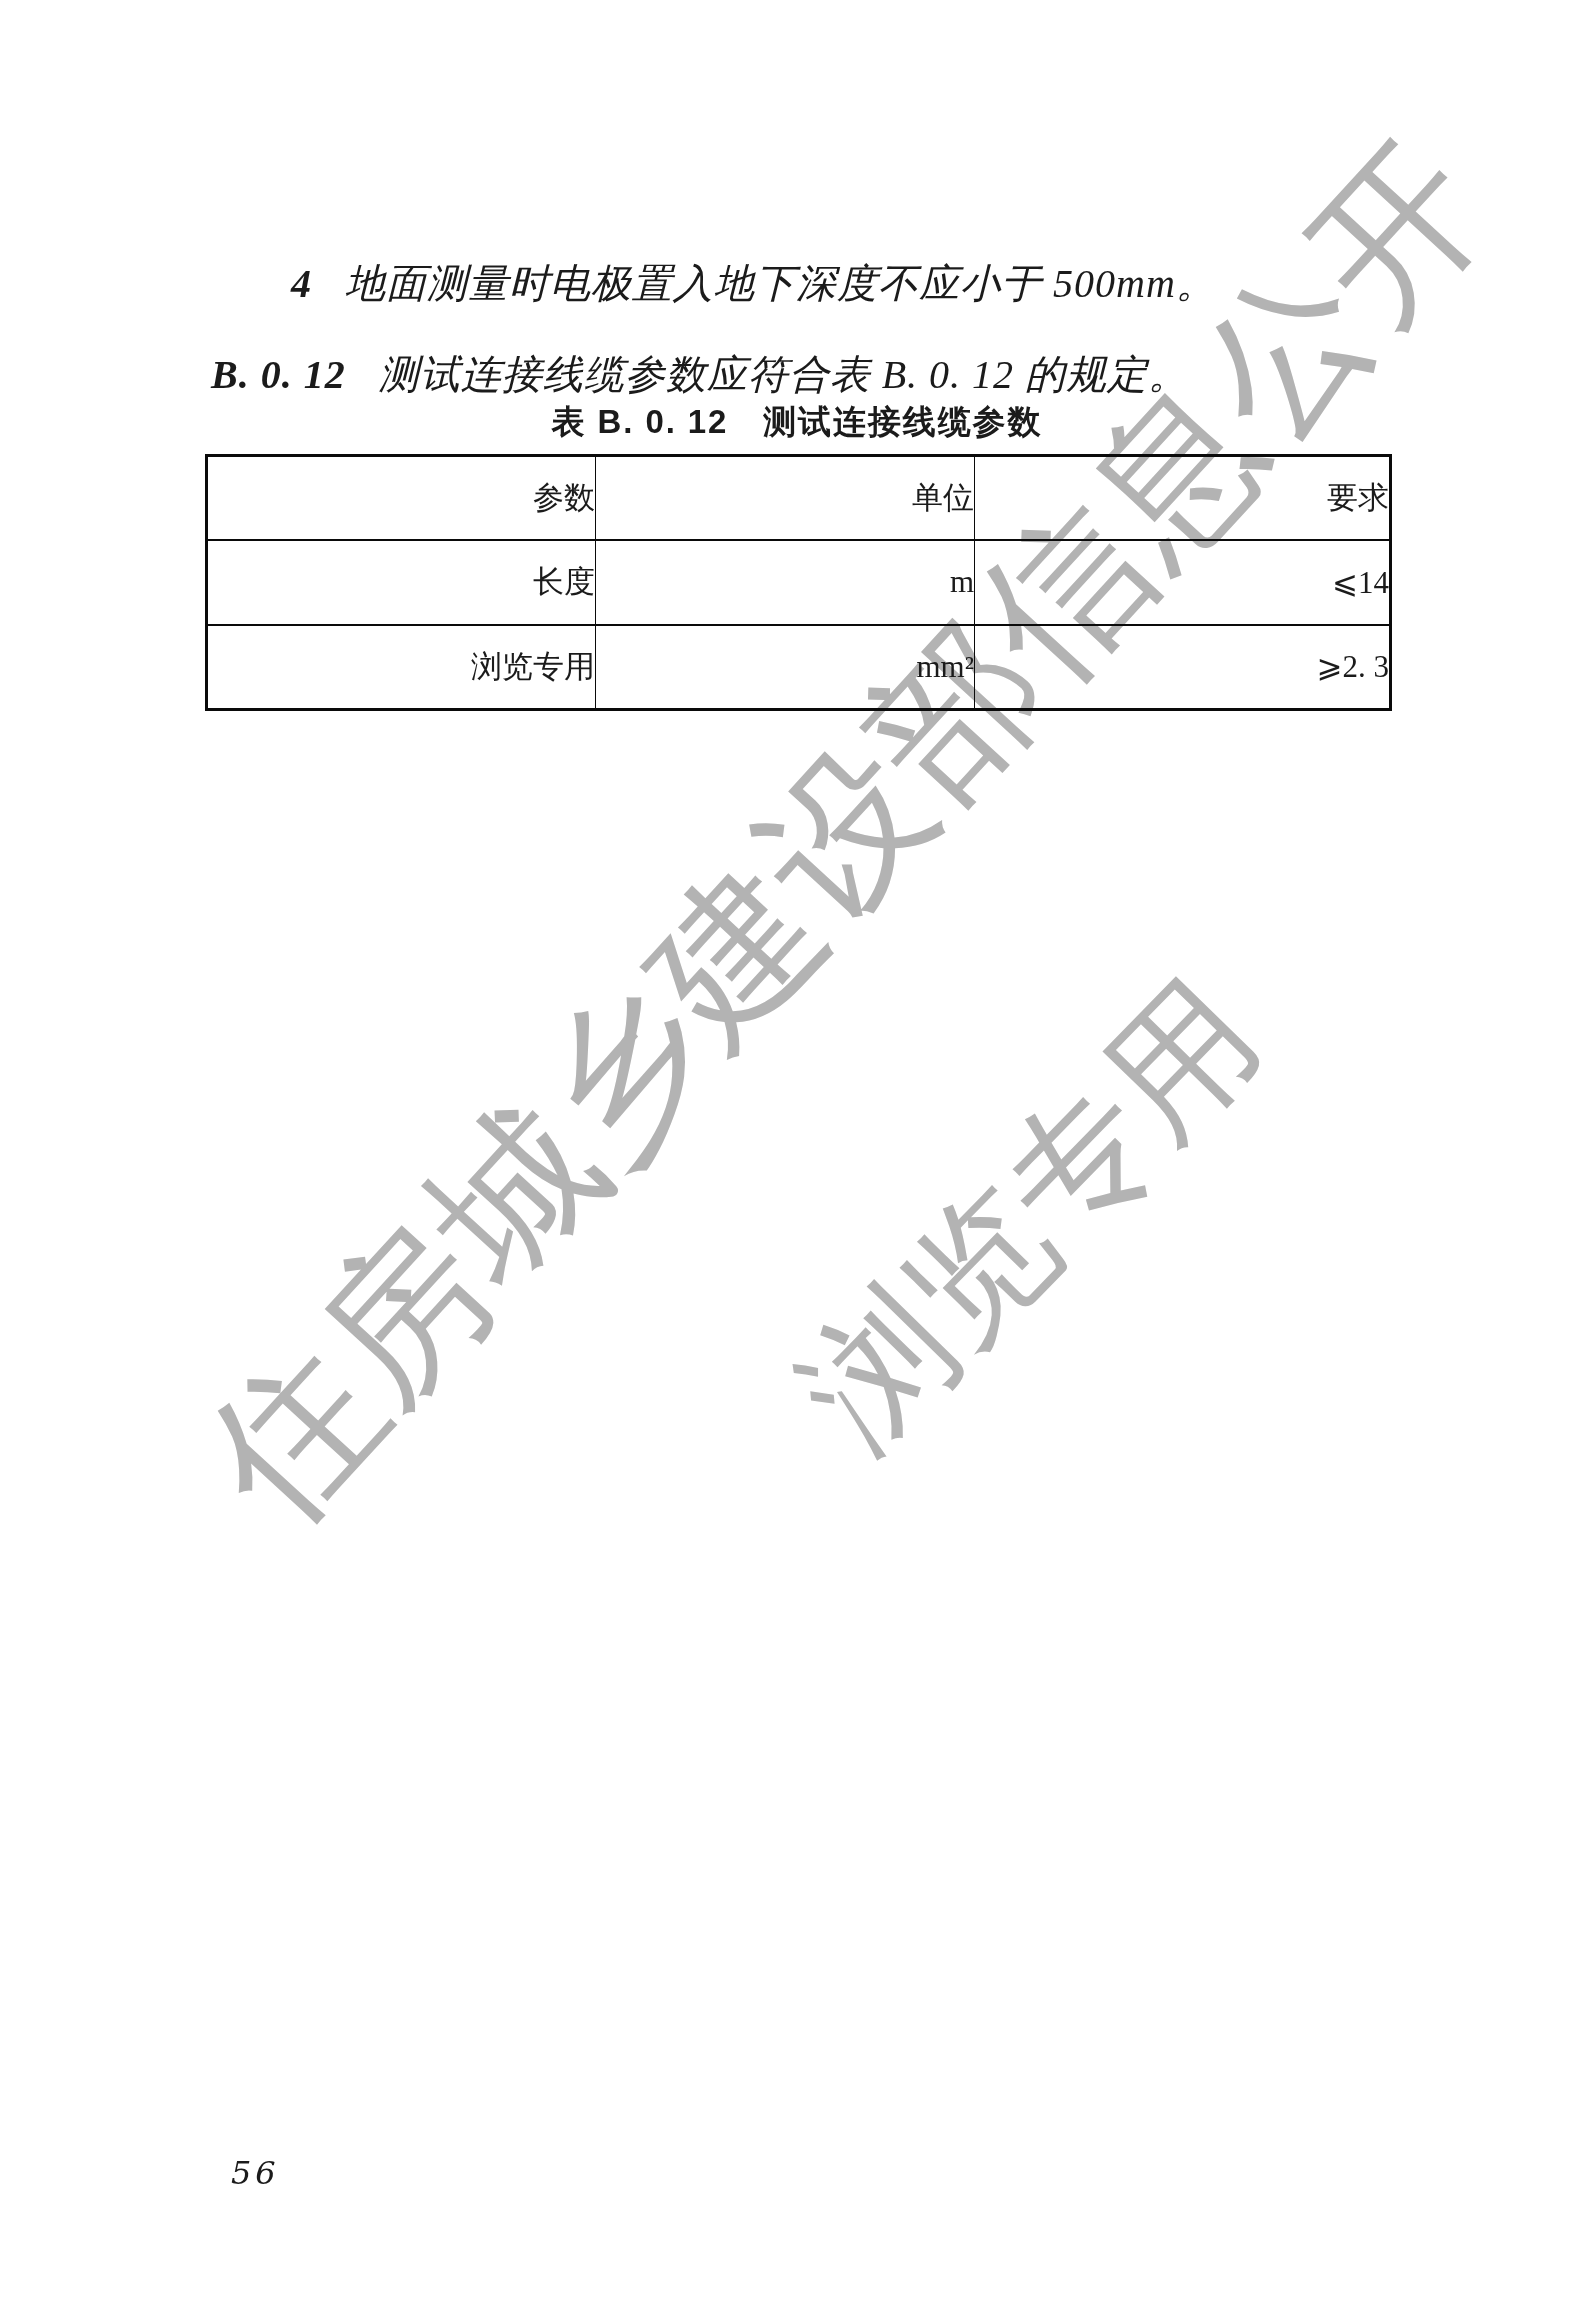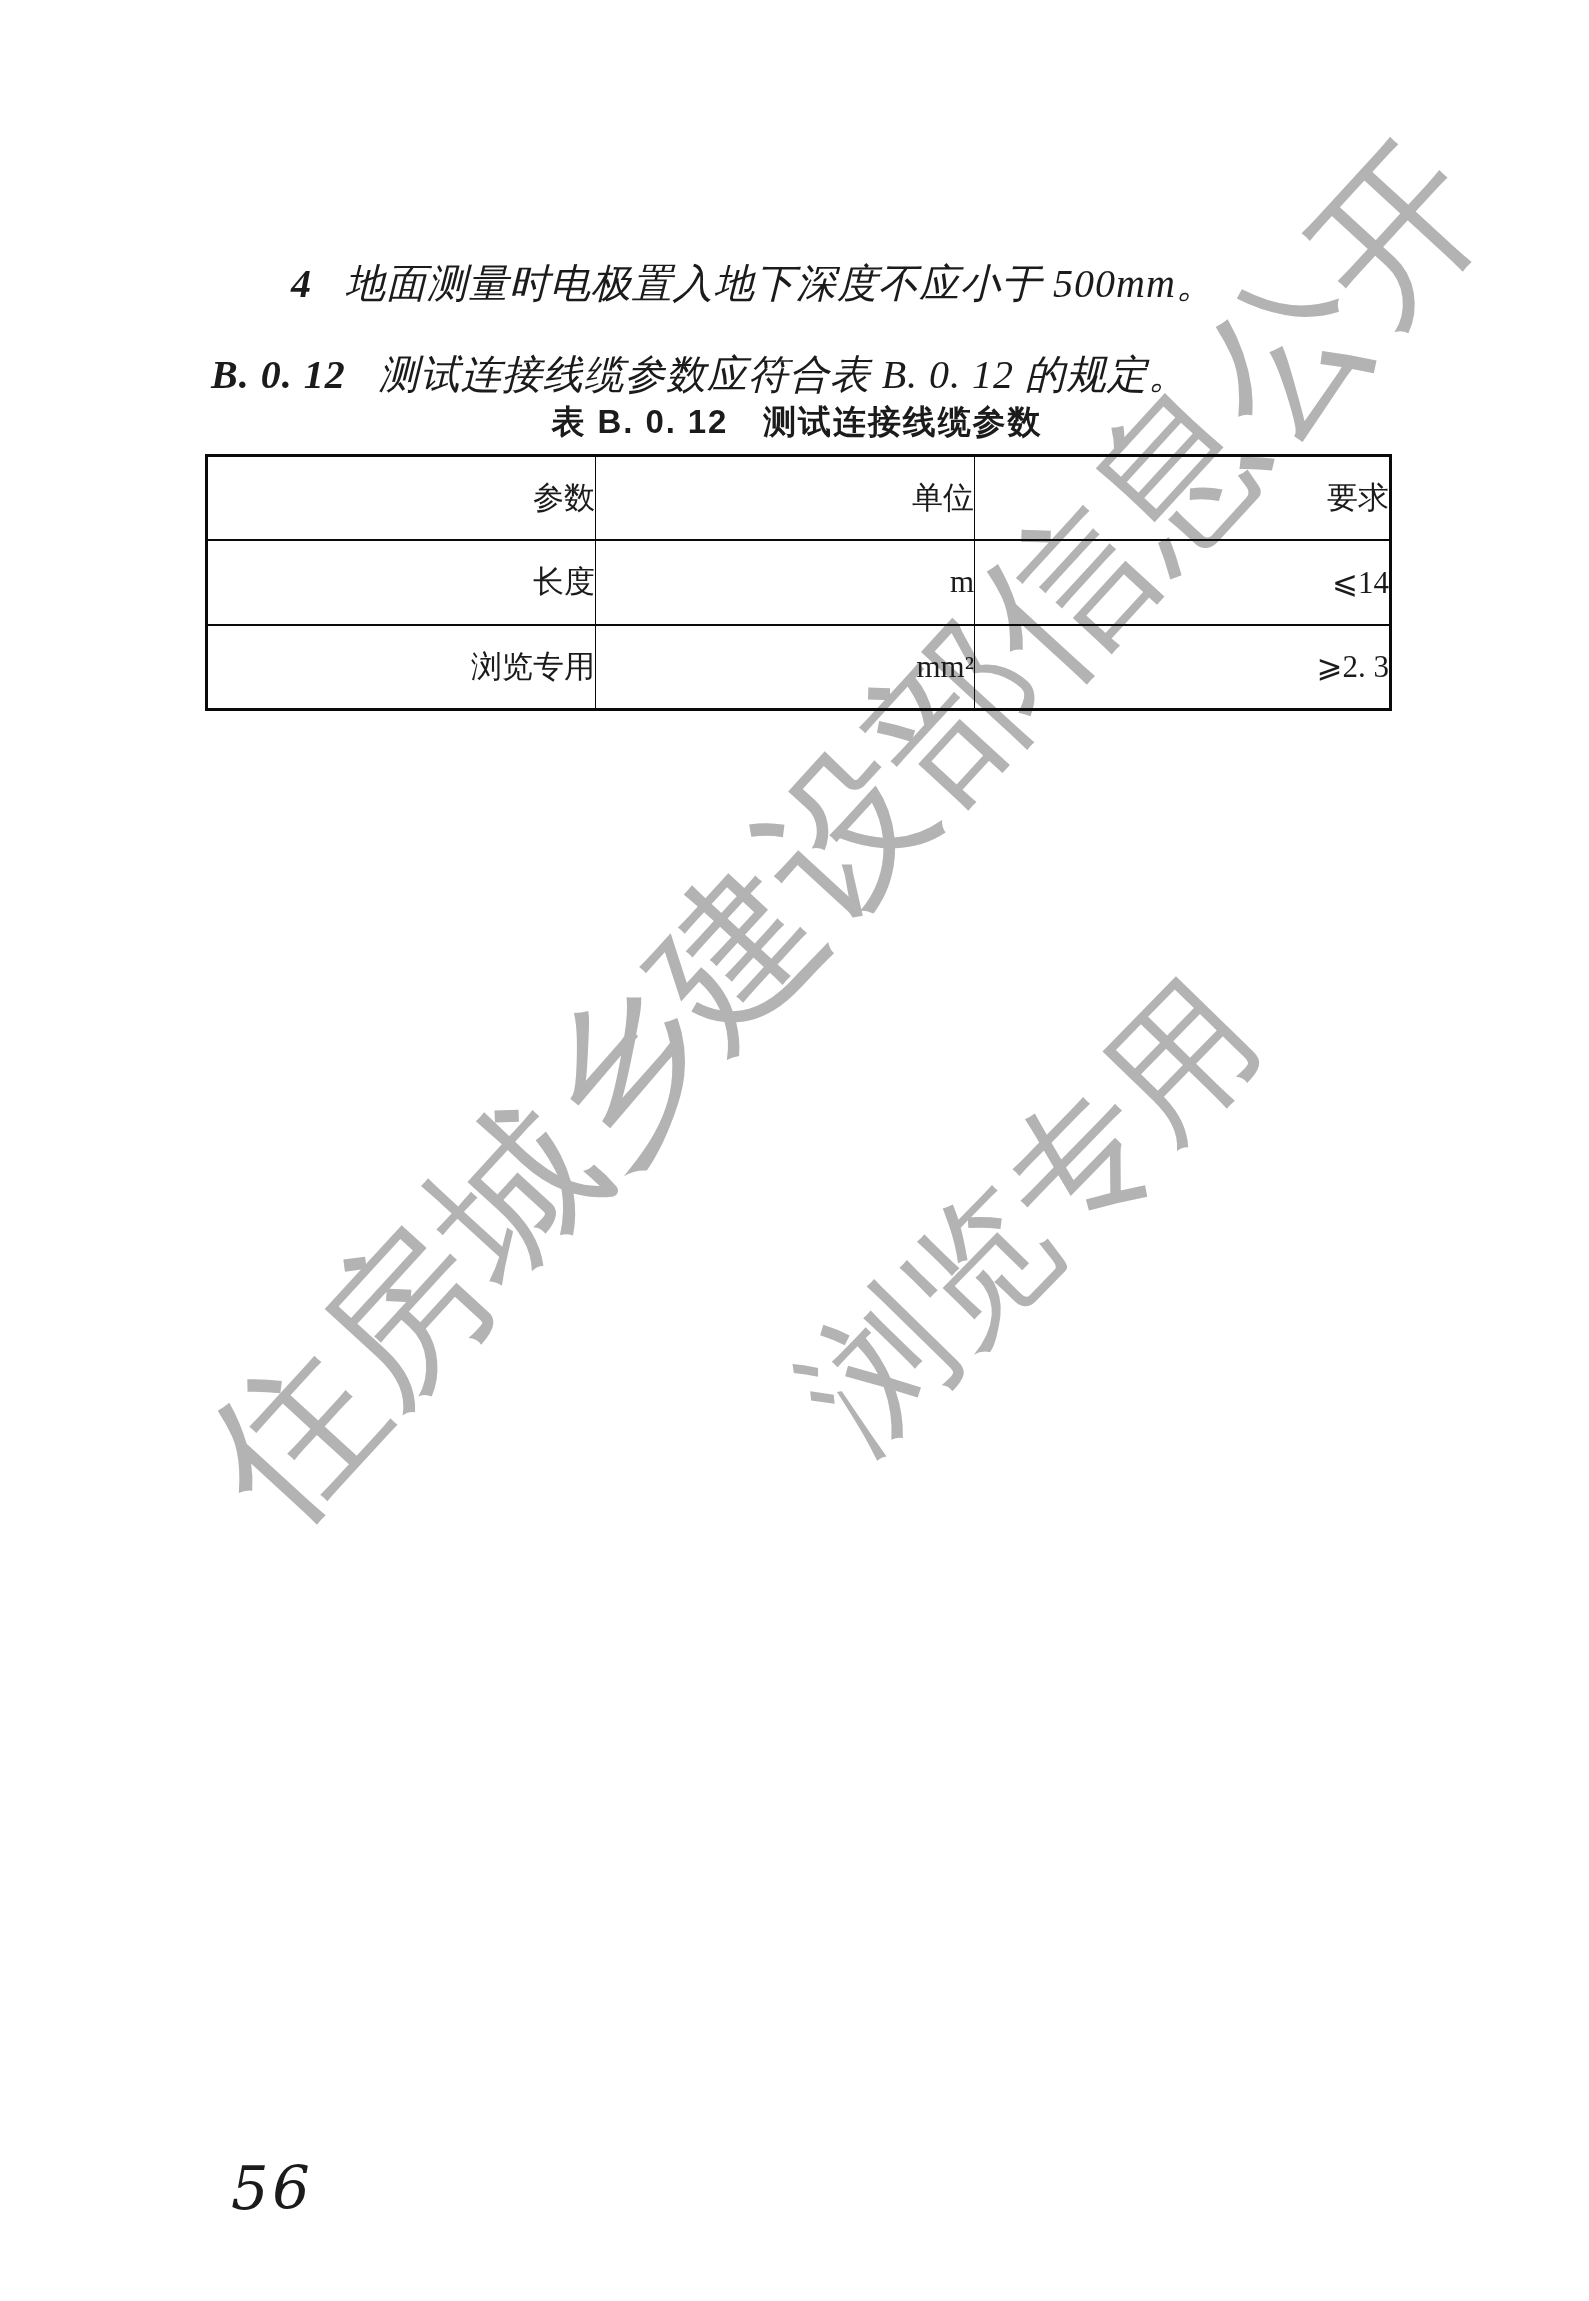--- a/index.html
+++ b/index.html
@@ -87,21 +87,21 @@
   table.params { border: 3.8px solid #0a0a0a; }
   table.params tr { height: 64px; }
   col.c1 { width: 389px; }
   col.c2 { width: 379px; }
   col.c3 { width: 416px; }
   
   .page-num {
     position: absolute;
     left: 231px;
     top: 2154px;
-    font-size: 59px;
+    font-size: 32px;
     font-style: italic;
     font-family: "DejaVu Serif", serif;
     letter-spacing: 3.8px;
   }
 </style>
 </head>
 <body>
 
 <div class="sheet">
 

